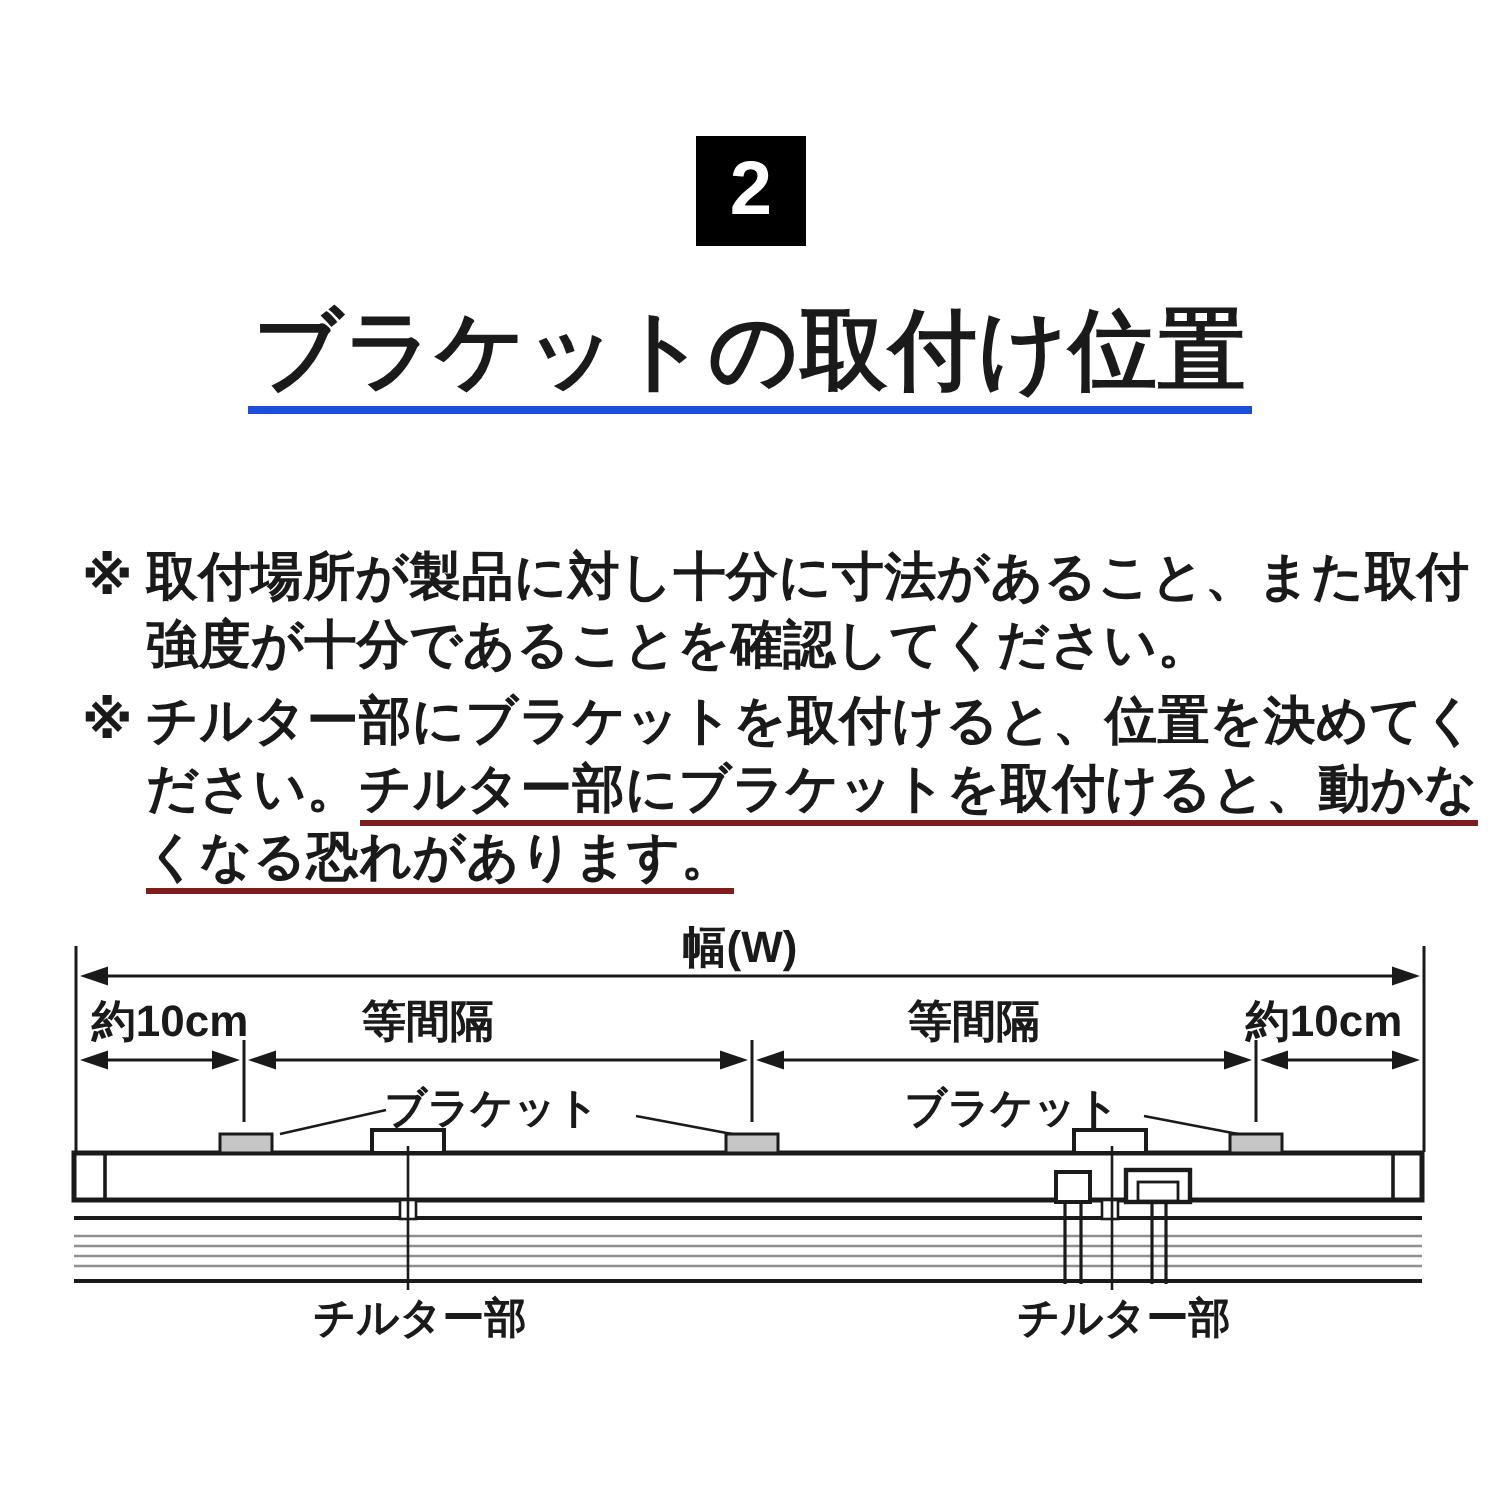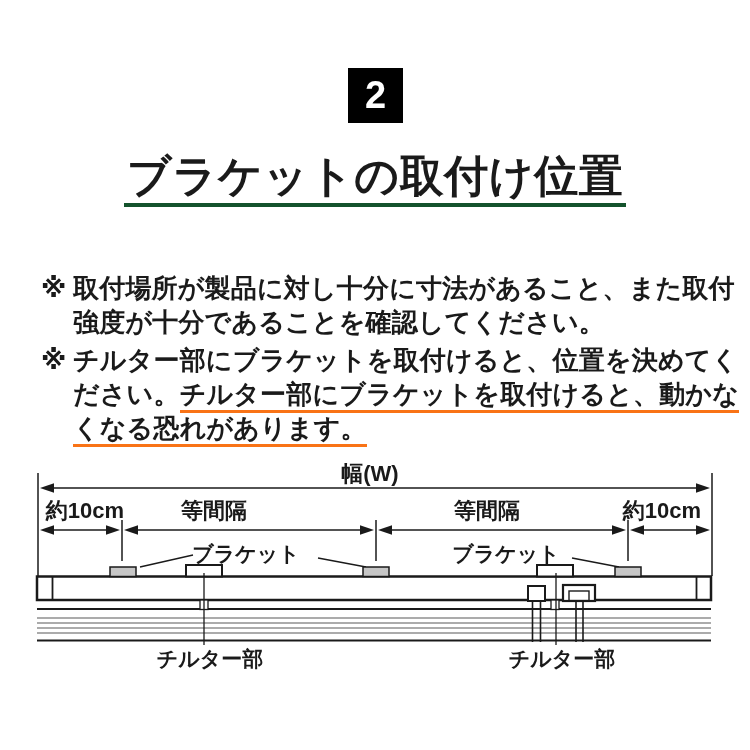--- a/index.html
+++ b/index.html
@@ -9,31 +9,31 @@
     color:#1a1a1a;overflow:hidden;
   }
   .badge{
     position:absolute;left:348px;top:68px;width:55px;height:55px;
     background:#000;color:#fff;display:flex;align-items:center;justify-content:center;
     font-size:38px;font-weight:bold;
   }
   .title-row{position:absolute;left:0;top:152px;width:750px;text-align:center;}
   .title{
     display:inline-block;font-size:44px;font-weight:900;line-height:1.08;
-    letter-spacing:0.5px;border-bottom:4px solid #14532d;padding:0 3px 3px 3px;
+    letter-spacing:0.5px;border-bottom:4px solid #1d4ed8;padding:0 3px 3px 3px;
     white-space:nowrap;
   }
   .note{
     position:absolute;left:41px;width:670px;
     font-size:26px;line-height:34px;font-weight:600;letter-spacing:0.2px;
     padding-left:32px;text-indent:-32px;text-align:left;
   }
   .note .marker{display:inline-block;width:32px;text-indent:0;}
   .note .em{
-    font-weight:800;border-bottom:3px solid #f97316;padding-bottom:1px;
+    font-weight:800;border-bottom:3px solid #7f1d1d;padding-bottom:1px;
   }
   .note1{top:271px;}
   .note2{top:343px;}
   .diagram{position:absolute;left:0;top:448px;}
   .diagram text{
     font-family:"Liberation Sans","DejaVu Sans",sans-serif;
     font-weight:600;fill:#1a1a1a;
   }
   .lbl-dim{font-size:22px;}
   .lbl-part{font-size:21px;}

